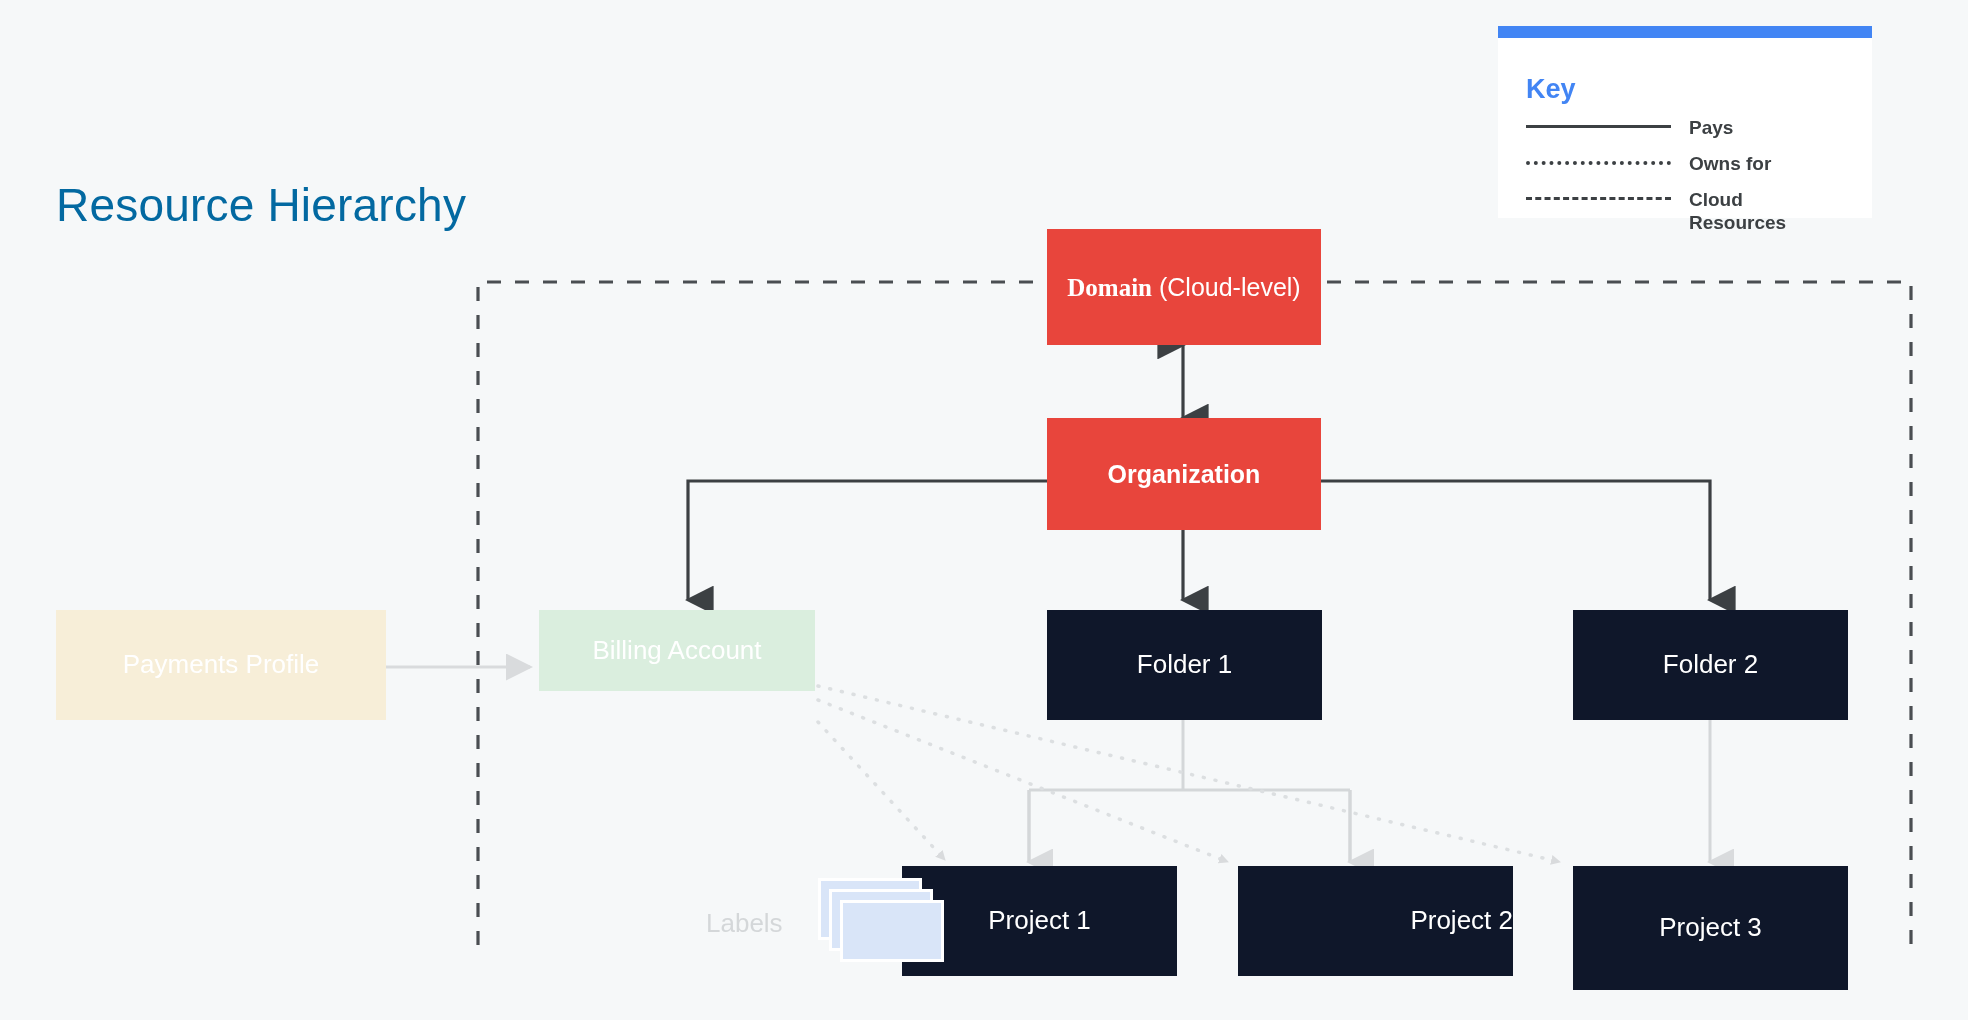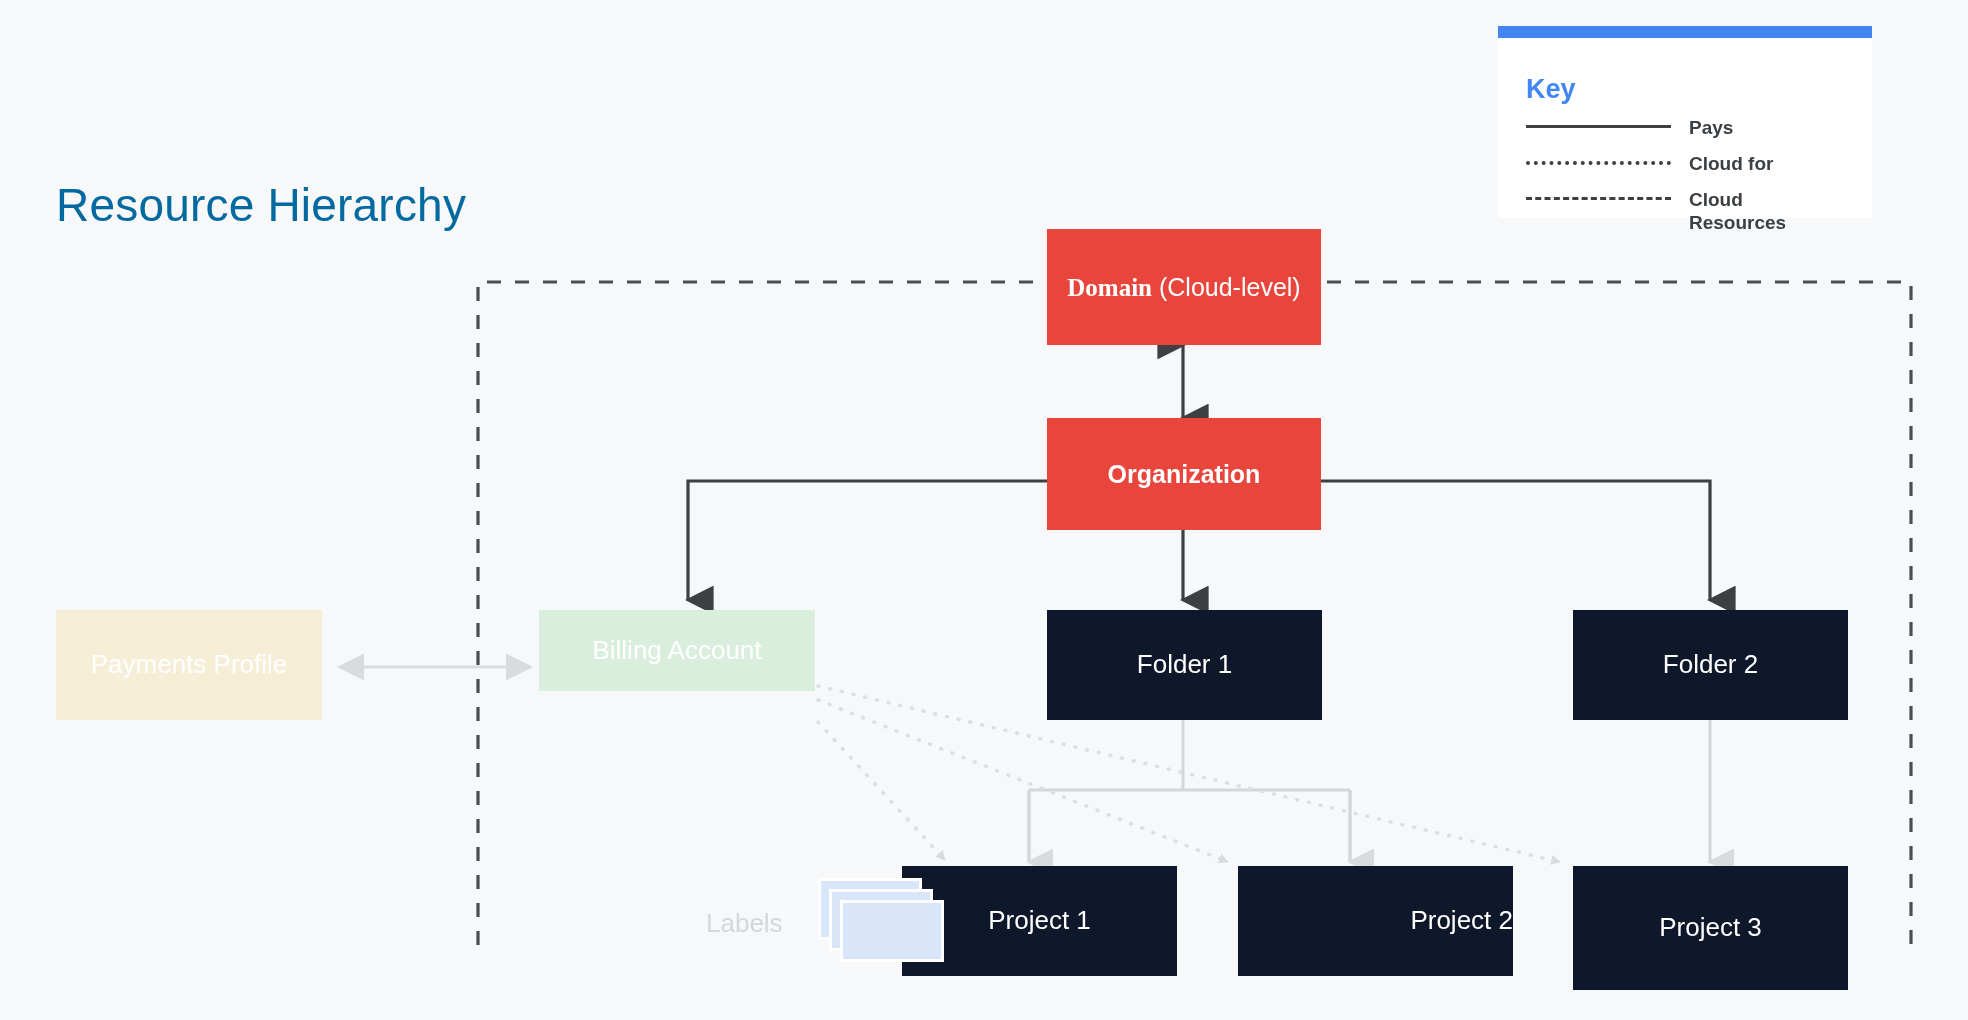--- a/index.html
+++ b/index.html
@@ -186,21 +186,21 @@
   <div class="node node-red" style="left:1047px; top:229px; width:274px; height:116px;">
     <span>
       <span class="lead">Domain</span><span class="tail"> (Cloud-level)</span>
     </span>
   </div>
 
   <div class="node node-red" style="left:1047px; top:418px; width:274px; height:112px; font-weight:700;">
     <span>Organization</span>
   </div>
 
-  <div class="node node-cream" style="left:56px; top:610px; width:266px; height:110px;">
+  <div class="node node-cream" style="left:56px; top:610px; width:330px; height:110px;">
     <span>Payments Profile</span>
   </div>
 
   <div class="node node-green" style="left:539px; top:610px; width:276px; height:81px;">
     <span>Billing Account</span>
   </div>
 
   <div class="node node-blue" style="left:1047px; top:610px; width:275px; height:110px;">
     <span>Folder 1</span>
   </div>
@@ -237,21 +237,21 @@
         <span class="key-swatch sw-solid">
             <i></i>
           </span>
         <span class="key-label">Pays</span>
       </div>
 
       <div class="key-row">
         <span class="key-swatch sw-dotted">
             <i></i>
           </span>
-        <span class="key-label">Cloud for</span>
+        <span class="key-label">Owns for</span>
       </div>
 
       <div class="key-row">
         <span class="key-swatch sw-dashed">
             <i></i>
           </span>
         <span class="key-label" style="max-width:120px;">Cloud Resources</span>
       </div>
 
     </div>

